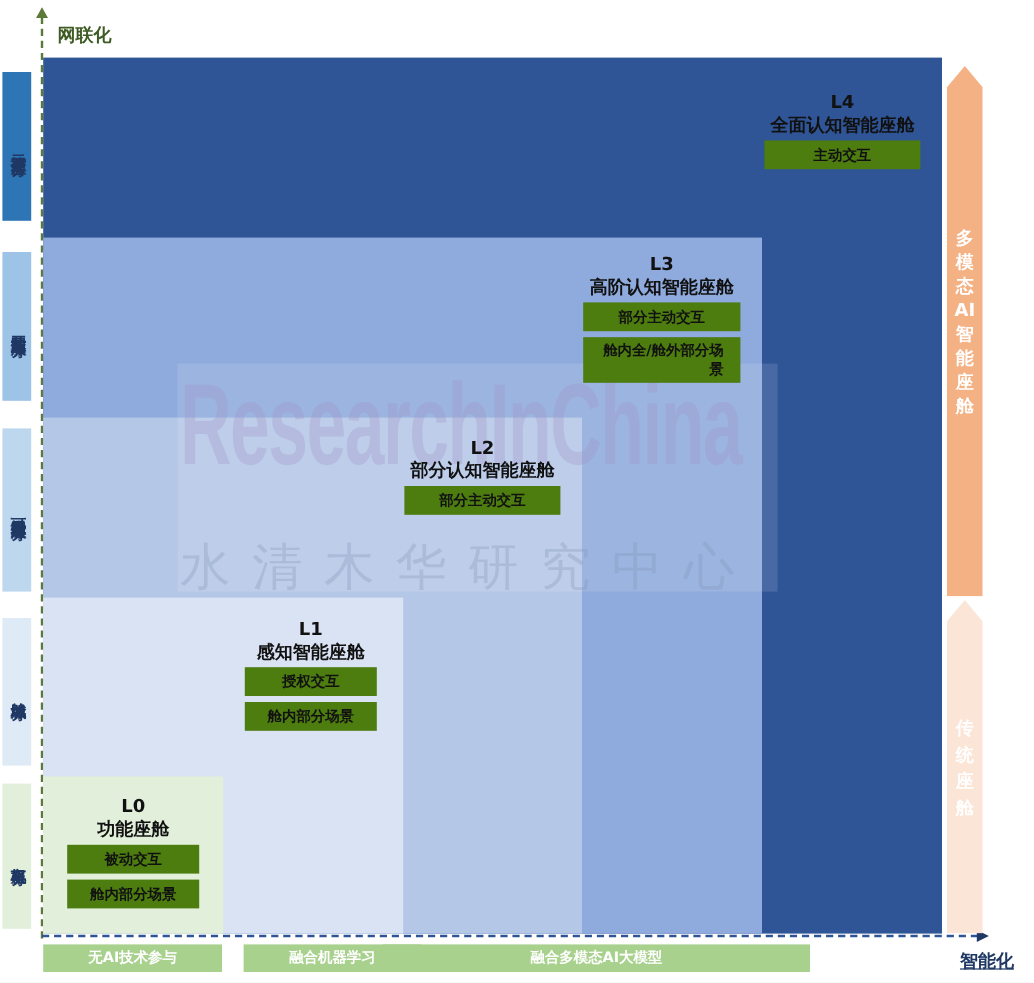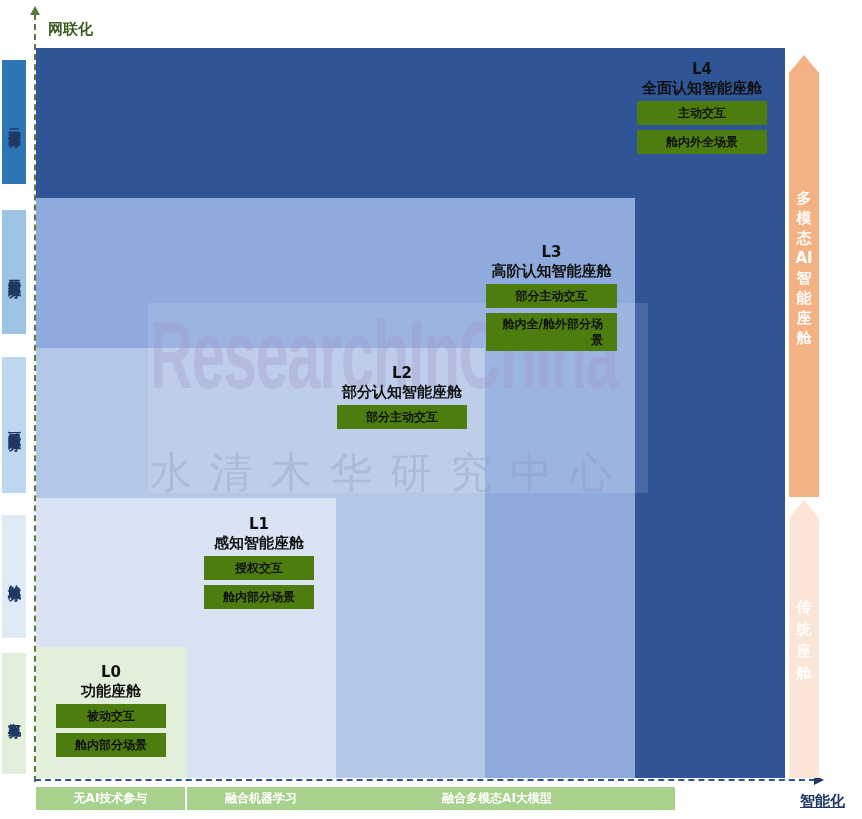--- a/index.html
+++ b/index.html
@@ -41,21 +41,21 @@
   .s4 { left: 2px; top: 60px; height: 124px; background: #2e75b6; }
   .s3 { left: 2px; top: 210px; height: 124px; background: #9dc3e6; }
   .s2 { left: 2px; top: 357px; height: 136px; background: #bdd7ee; }
   .s1 { left: 2px; top: 515px; height: 123px; background: #deebf7; }
   .s0 { left: 2px; top: 653px; height: 121px; background: #e2efda; }
 
   
   .bar { top: 787px; height: 23px; background: #a9d18e; color: #ffffff; font-size: 12px; font-weight: bold;
          display: flex; align-items: center; justify-content: center; text-align: center; }
   .b0 { left: 36px; width: 149px; }
-  .b1 { left: 187px; width: 148px; }
+  .b1 { left: 203px; width: 148px; }
   .b2 { left: 319px; width: 356px; }
 
   
   .ra-top { left: 789px; top: 55px; width: 30px; height: 442px; background: #f4b183;
             clip-path: polygon(0 18px, 50% 0, 100% 18px, 100% 100%, 0 100%); }
   .ra-top-text { left: 789px; top: 188px; width: 30px; color: #ffffff; font-size: 15px; font-weight: bold;
                  text-align: center; line-height: 20px; }
   .ra-bot { left: 789px; top: 500px; width: 30px; height: 278px; background: #fbe5d6;
             clip-path: polygon(0 18px, 50% 0, 100% 18px, 100% 100%, 0 100%); }
   .ra-bot-text { left: 789px; top: 596px; width: 30px; color: #ffffff; font-size: 15px; font-weight: bold;
@@ -79,28 +79,27 @@
 <div class="abs region r4"></div>
 <div class="abs region r3"></div>
 <div class="abs region r2"></div>
 <div class="abs region r1"></div>
 <div class="abs region r0"></div>
 
 <div class="abs wm"></div>
 <div class="abs wm-en">ResearchInChina</div>
 <div class="abs wm-cn">水清木华研究中心</div>
 
-<div class="abs lvl" style="left:637px; top:60px; width:130px;">
+<div class="abs lvl" style="left:637px; top:76px; width:130px;">
   <div class="code">L4</div>
   <div class="name">全面认知智能座舱</div>
   <div class="tag">主动交互</div>
-  <div class="tag">舱内外全场景</div>
 </div>
 
-<div class="abs lvl" style="left:486px; top:211px; width:131px;margin-top:32px;">
+<div class="abs lvl" style="left:486px; top:211px; width:131px;">
   <div class="code">L3</div>
   <div class="name">高阶认知智能座舱</div>
   <div class="tag">部分主动交互</div>
   <div class="tag" style="padding:3px 14px;text-align:right;">舱内全/舱外部分场景</div>
 </div>
 
 <div class="abs lvl" style="left:337px; top:364px; width:130px;">
   <div class="code">L2</div>
   <div class="name">部分认知智能座舱</div>
   <div class="tag">部分主动交互</div>

